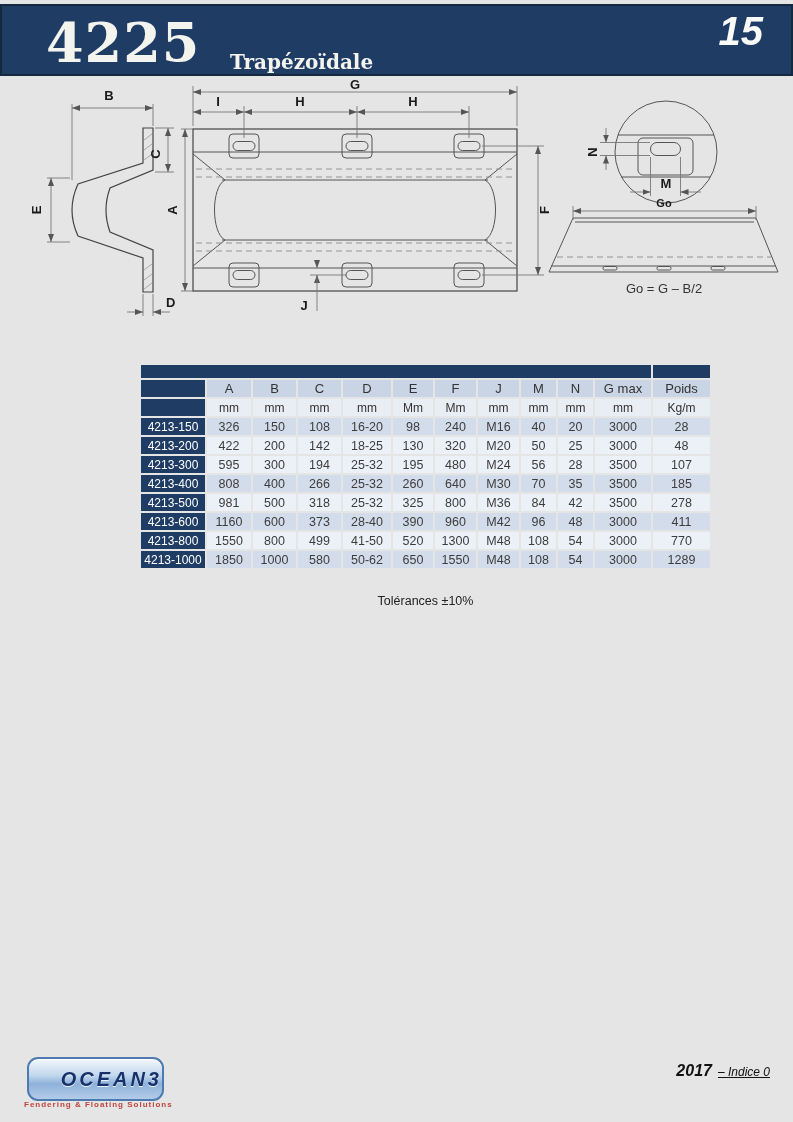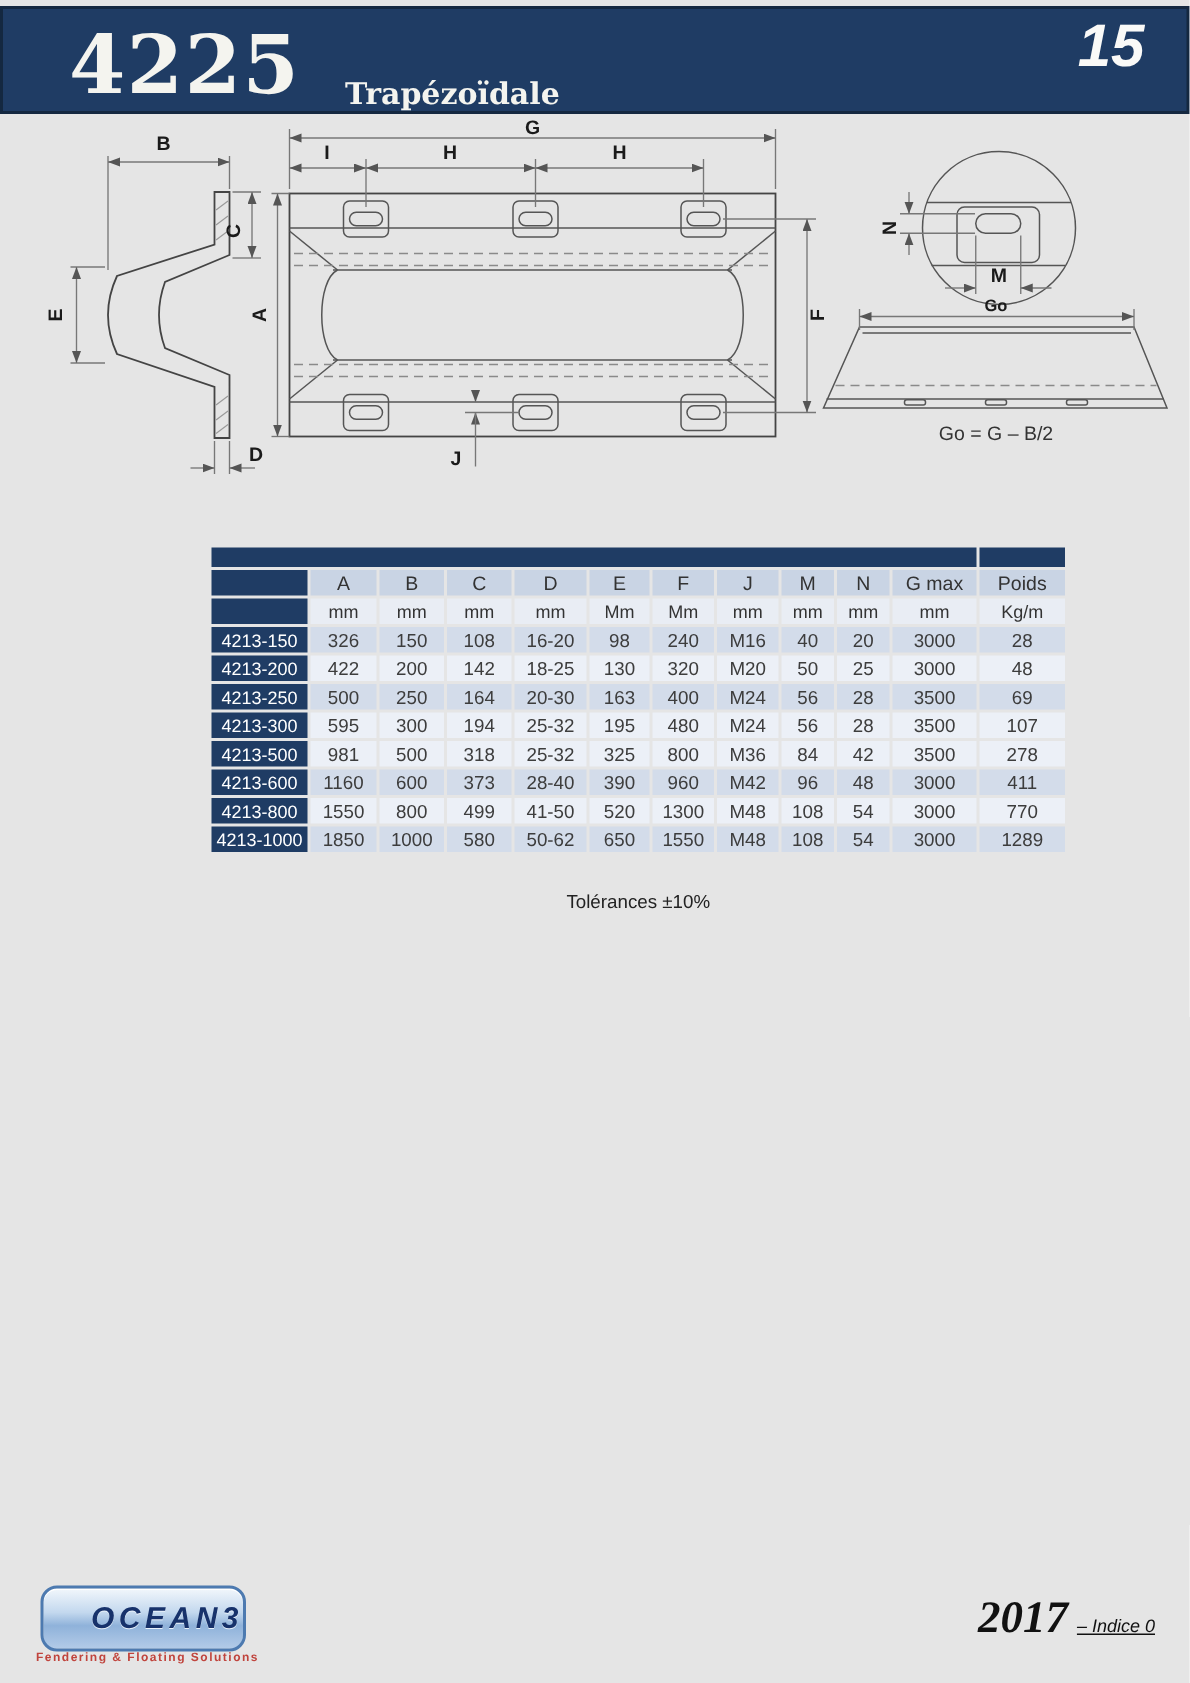--- a/index.html
+++ b/index.html
@@ -50,21 +50,21 @@
             border-radius:11px;border:2px solid #4d7ab0;
             background:linear-gradient(180deg,#f2f7fc 0%,#c3d8ee 40%,#8fb2da 62%,#b3cbe8 100%);
             box-shadow:inset 0 1px 0 #ffffff;
             display:flex;align-items:center;justify-content:flex-end;}
   .logo-text{font-style:italic;font-weight:bold;font-size:20px;letter-spacing:3px;
              color:#17326b;text-shadow:0 1px 0 #e8f1fa;}
   .logo-tagline{position:absolute;left:24px;top:1100px;width:150px;
                 font-size:8px;font-weight:bold;letter-spacing:1px;color:#C0443D;}
   .edition{position:absolute;right:35px;top:1062px;display:flex;align-items:baseline;gap:6px;
            color:#111;}
-  .edition-year{font-weight:bold;font-style:italic;font-size:30px;font-family:Liberation Serif, serif;}
+  .edition-year{font-weight:bold;font-style:italic;font-size:16px;}
   .edition-indice{font-style:italic;font-size:12px;text-decoration:underline;}
 </style>
 </head>
 <body>
 
 <div id="page">
 
   <div class="header-bar">
     <div class="product-code">4225</div>
     <div class="product-name">Trapézoïdale</div>
@@ -286,48 +286,48 @@
           <td class="c-even">18-25</td>
           <td class="c-even">130</td>
           <td class="c-even">320</td>
           <td class="c-even">M20</td>
           <td class="c-even">50</td>
           <td class="c-even">25</td>
           <td class="c-even">3000</td>
           <td class="c-even">48</td>
         </tr>
         <tr>
-          <td class="c-label">4213-250</td>
-          <td class="c-odd">500</td>
-          <td class="c-odd">250</td>
-          <td class="c-odd">164</td>
-          <td class="c-odd">20-30</td>
-          <td class="c-odd">163</td>
-          <td class="c-odd">400</td>
-          <td class="c-odd">M24</td>
-          <td class="c-odd">56</td>
-          <td class="c-odd">28</td>
-          <td class="c-odd">3500</td>
-          <td class="c-odd">69</td>
-        </tr>
-        <tr>
           <td class="c-label">4213-300</td>
           <td class="c-even">595</td>
           <td class="c-even">300</td>
           <td class="c-even">194</td>
           <td class="c-even">25-32</td>
           <td class="c-even">195</td>
           <td class="c-even">480</td>
           <td class="c-even">M24</td>
           <td class="c-even">56</td>
           <td class="c-even">28</td>
           <td class="c-even">3500</td>
           <td class="c-even">107</td>
         </tr>
         <tr>
+          <td class="c-label">4213-400</td>
+          <td class="c-odd">808</td>
+          <td class="c-odd">400</td>
+          <td class="c-odd">266</td>
+          <td class="c-odd">25-32</td>
+          <td class="c-odd">260</td>
+          <td class="c-odd">640</td>
+          <td class="c-odd">M30</td>
+          <td class="c-odd">70</td>
+          <td class="c-odd">35</td>
+          <td class="c-odd">3500</td>
+          <td class="c-odd">185</td>
+        </tr>
+        <tr>
           <td class="c-label">4213-500</td>
           <td class="c-even">981</td>
           <td class="c-even">500</td>
           <td class="c-even">318</td>
           <td class="c-even">25-32</td>
           <td class="c-even">325</td>
           <td class="c-even">800</td>
           <td class="c-even">M36</td>
           <td class="c-even">84</td>
           <td class="c-even">42</td>

